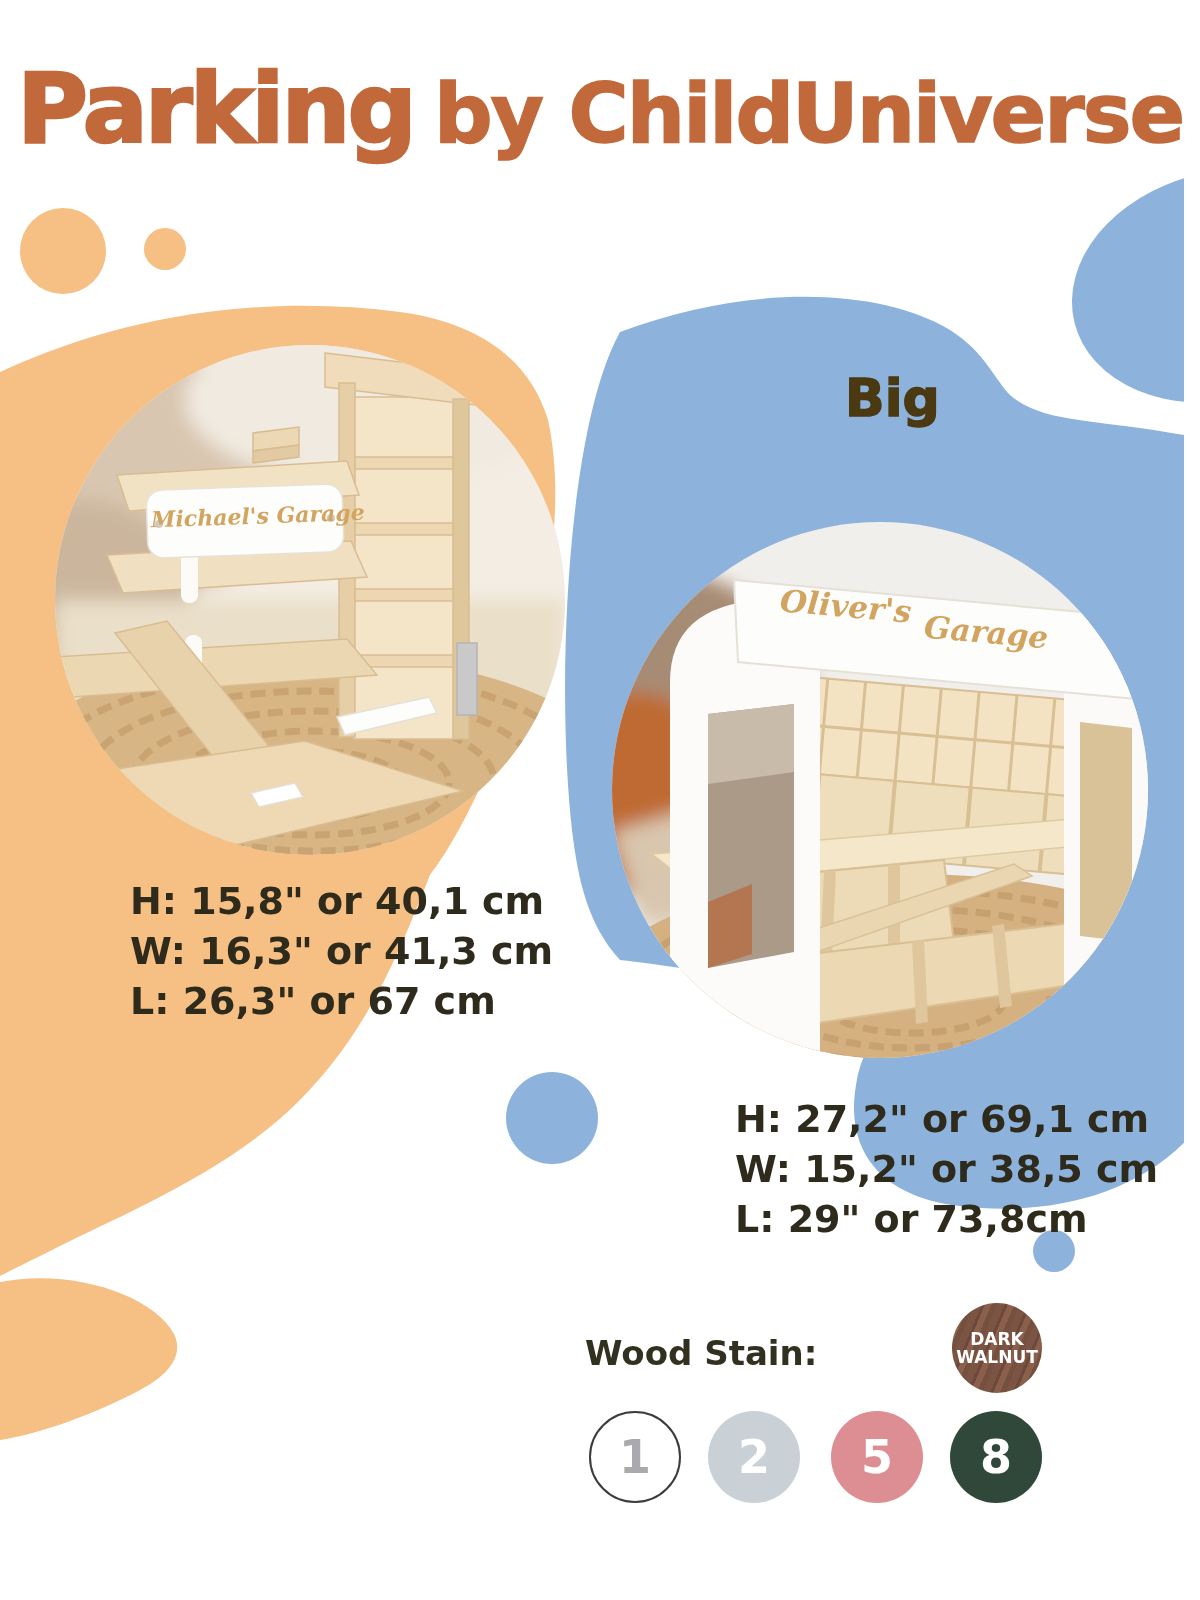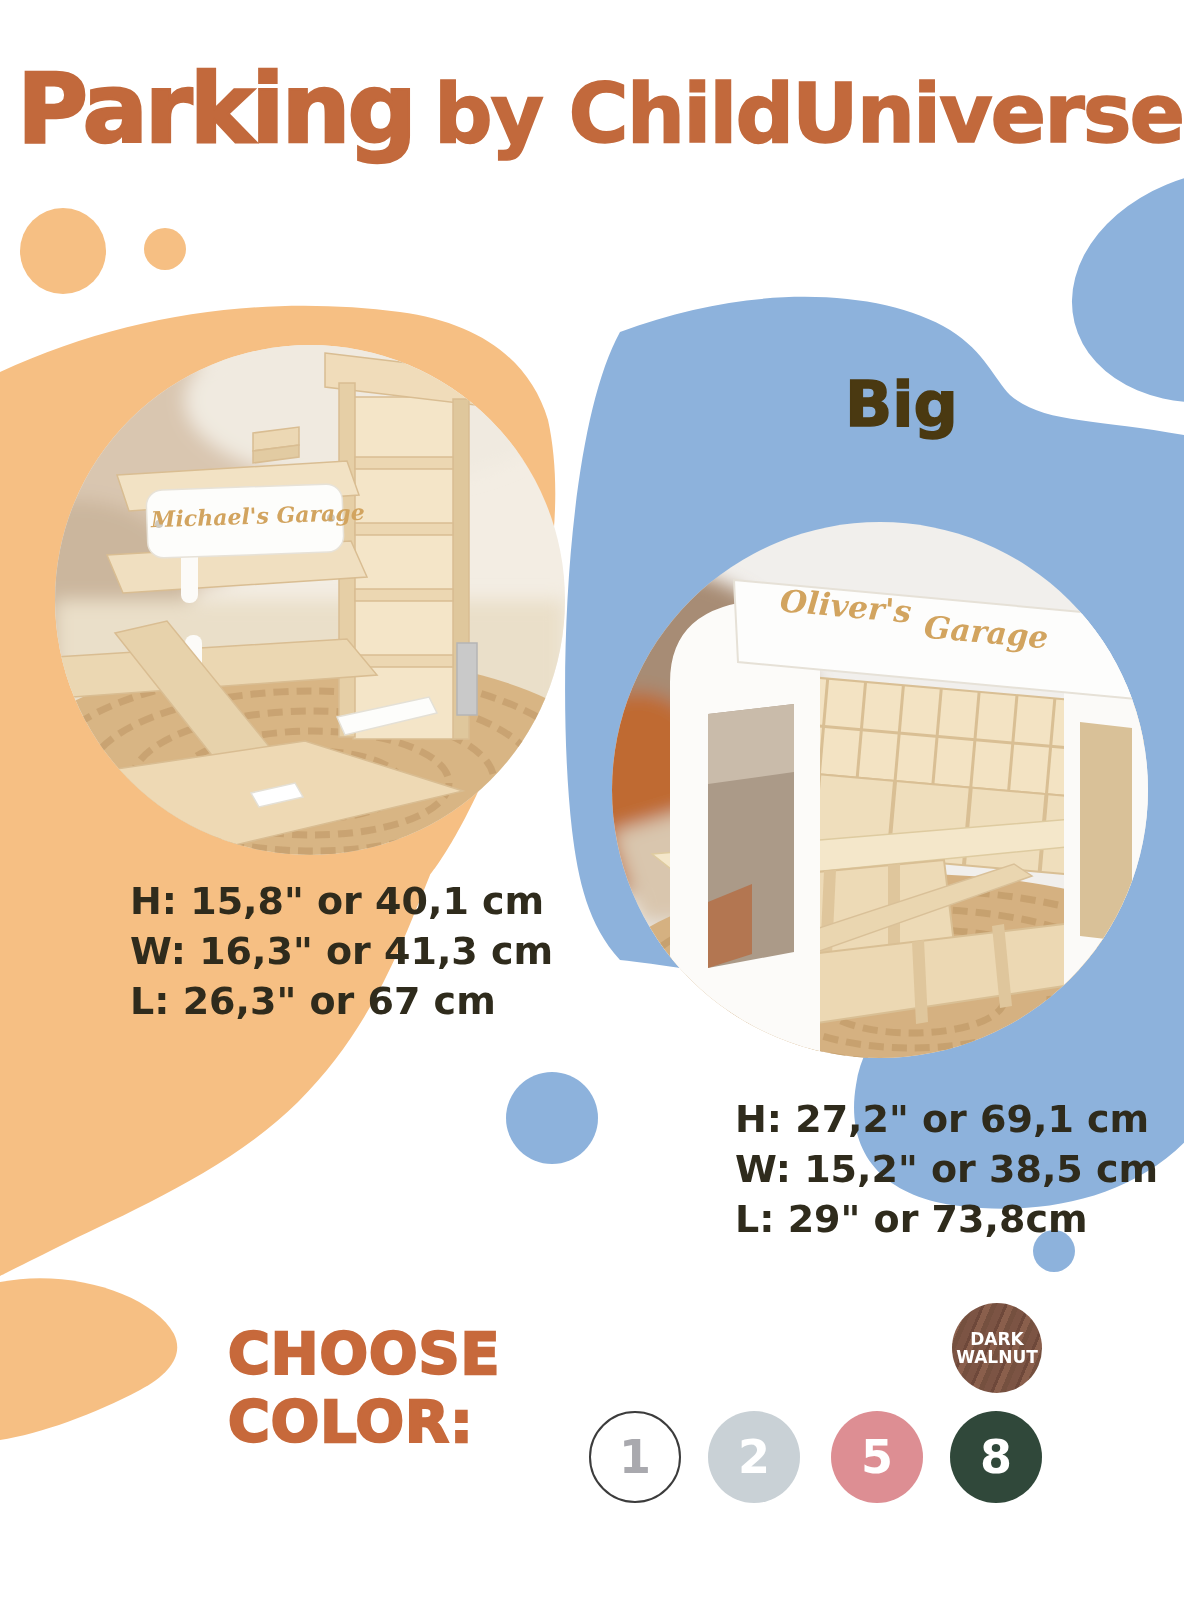--- a/index.html
+++ b/index.html
@@ -4,21 +4,21 @@
 <style>
   html,body{margin:0;padding:0;background:#ffffff;}
   #stage{position:relative;width:1184px;height:1600px;background:#ffffff;overflow:hidden;
          font-family:"DejaVu Sans","Liberation Sans",sans-serif;}
   .abs{position:absolute;}
   
   .title-row{left:0;top:52px;width:1200px;text-align:center;white-space:nowrap;color:#C2693C;}
   .title-product{font-size:97px;font-weight:bold;letter-spacing:-3px;-webkit-text-stroke:2.5px #C2693C;}
   .title-brand{font-size:82px;font-weight:bold;letter-spacing:-2px;margin-left:20px;-webkit-text-stroke:1.5px #C2693C;}
   
-  .big-label{left:845px;top:368px;font-size:62px;font-weight:bold;color:#4A3911;-webkit-text-stroke:1.5px #4A3911;}
+  .big-label{left:845px;top:368px;font-size:52px;font-weight:bold;color:#4A3911;-webkit-text-stroke:1.5px #4A3911;}
   
   .dims{font-size:38px;font-weight:bold;color:#2F2B1C;line-height:50px;white-space:nowrap;}
   .dims-small{left:130px;top:876px;}
   .dims-big{left:735px;top:1094px;}
   
   .choose{left:228px;top:1320px;font-size:57px;line-height:68px;font-weight:bold;color:#C7693B;
           -webkit-text-stroke:2.5px #C7693B;letter-spacing:1px;}
   .wood-stain{left:585px;top:1333px;font-size:34px;font-weight:bold;color:#32301E;}
   .swatch{width:90px;height:90px;border-radius:50%;display:flex;align-items:center;justify-content:center;
           text-align:center;font-weight:bold;}
@@ -210,25 +210,22 @@
     <div>W: 16,3" or 41,3 cm</div>
     <div>L: 26,3" or 67 cm</div>
   </div>
 
   <div class="abs dims dims-big">
     <div>H: 27,2" or 69,1 cm</div>
     <div>W: 15,2" or 38,5 cm</div>
     <div>L: 29" or 73,8cm</div>
   </div>
 
-  <div class="abs choose">
-    <div>CHOOSE</div>
-    <div>COLOR:</div>
-  </div>
-
+
+  <div class="abs wood-stain">Wood Stain:</div>
   <div class="abs swatch swatch-walnut">DARK WALNUT</div>
 
   <div class="abs opt opt1">1</div>
   <div class="abs opt opt2">2</div>
   <div class="abs opt opt5">5</div>
   <div class="abs opt opt8">8</div>
 
 </div>
 
 </body></html>

